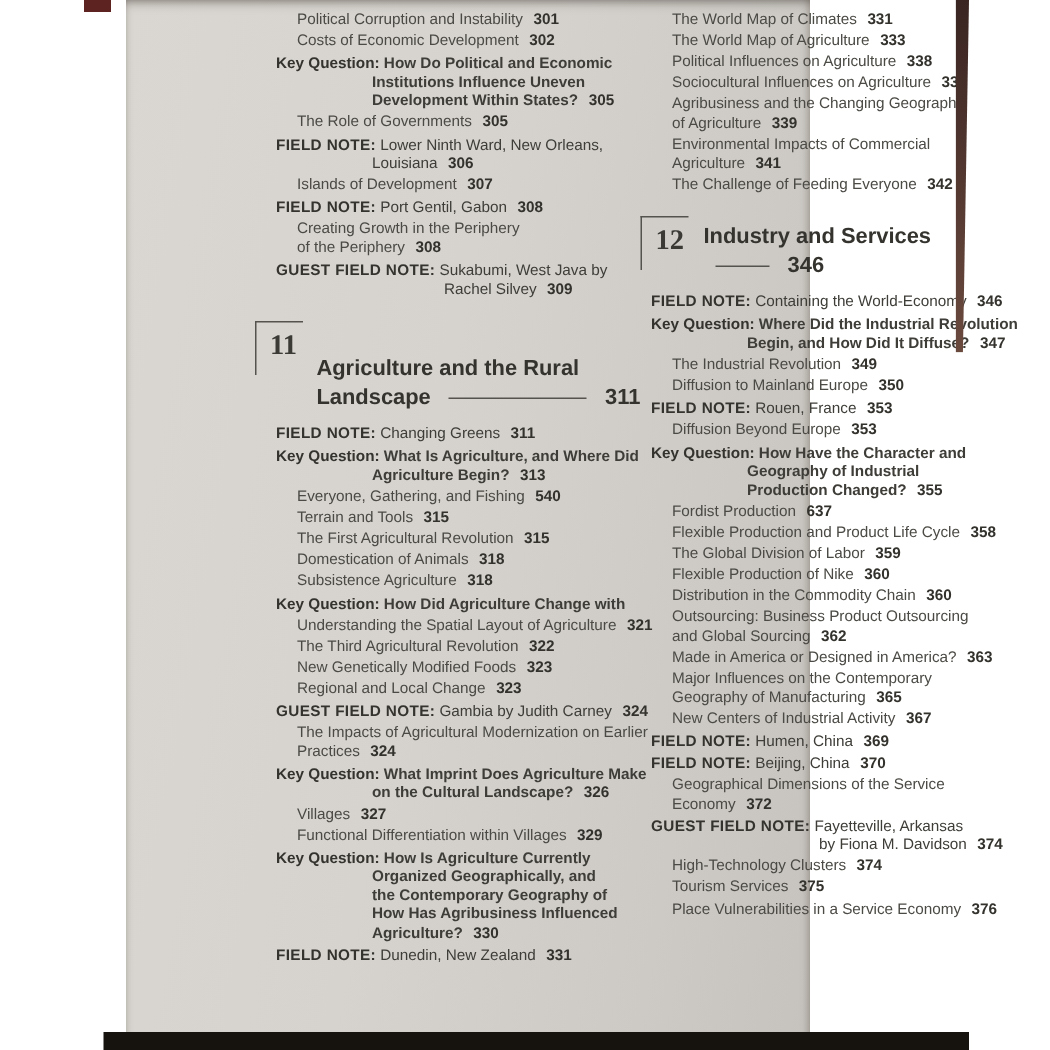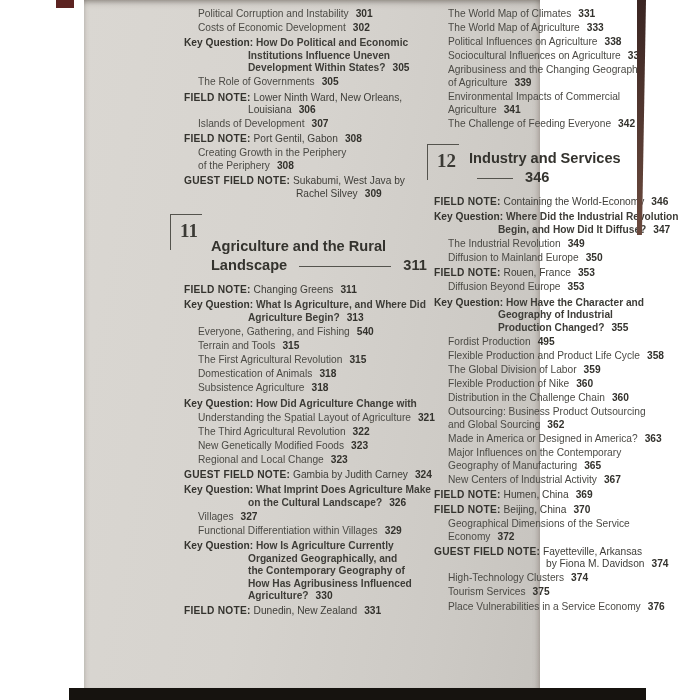--- a/index.html
+++ b/index.html
@@ -87,20 +87,21 @@
         <div class="entry sub"><span class="txt">Terrain and Tools</span><span class="pg">315</span></div>
         <div class="entry sub"><span class="txt">The First Agricultural Revolution</span><span class="pg">315</span></div>
         <div class="entry sub"><span class="txt">Domestication of Animals</span><span class="pg">318</span></div>
         <div class="entry sub"><span class="txt">Subsistence Agriculture</span><span class="pg">318</span></div>
         <div class="entry kq"><span class="lbl">Key Question:</span> <span class="txt">How Did Agriculture Change with</span></div>
         <div class="entry sub"><span class="txt">Understanding the Spatial Layout of Agriculture</span><span class="pg">321</span></div>
         <div class="entry sub"><span class="txt">The Third Agricultural Revolution</span><span class="pg">322</span></div>
         <div class="entry sub"><span class="txt">New Genetically Modified Foods</span><span class="pg">323</span></div>
         <div class="entry sub"><span class="txt">Regional and Local Change</span><span class="pg">323</span></div>
         <div class="entry guest"><span class="lbl">GUEST FIELD NOTE:</span> <span class="txt">Gambia by Judith Carney</span><span class="pg">324</span></div>
+        <div class="entry sub"><span class="txt">The Impacts of Agricultural Modernization on Earlier</span><span class="cont txt">Practices<span class="pg">324</span></span></div>
         <div class="entry kq"><span class="lbl">Key Question:</span> <span class="txt">What Imprint Does Agriculture Make</span><span class="cont txt">on the Cultural Landscape?<span class="pg">326</span></span></div>
         <div class="entry sub"><span class="txt">Villages</span><span class="pg">327</span></div>
         <div class="entry sub"><span class="txt">Functional Differentiation within Villages</span><span class="pg">329</span></div>
         <div class="entry kq"><span class="lbl">Key Question:</span> <span class="txt">How Is Agriculture Currently</span><span class="cont txt">Organized Geographically, and</span><span class="cont txt">the Contemporary Geography of</span><span class="cont txt">How Has Agribusiness Influenced</span><span class="cont txt">Agriculture?<span class="pg">330</span></span></div>
         <div class="entry field"><span class="lbl">FIELD NOTE:</span> <span class="txt">Dunedin, New Zealand</span><span class="pg">331</span></div>
       </div>
     <div class="col col-right" id="col-right">
         <div class="entry sub"><span class="txt">The World Map of Climates</span><span class="pg">331</span></div>
         <div class="entry sub"><span class="txt">The World Map of Agriculture</span><span class="pg">333</span></div>
         <div class="entry sub"><span class="txt">Political Influences on Agriculture</span><span class="pg">338</span></div>
@@ -112,25 +113,25 @@
           <span class="ch-num">12</span>
           <div class="ch-body"><span class="ch-last">Industry and Services</span> <span class="ch-tail"><span class="ch-rule rule-short"></span> <span class="ch-page">346</span></span></div>
         </div>
         <div class="entry field"><span class="lbl">FIELD NOTE:</span> <span class="txt">Containing the World-Economy</span><span class="pg">346</span></div>
         <div class="entry kq"><span class="lbl">Key Question:</span> <span class="txt">Where Did the Industrial Revolution</span><span class="cont txt">Begin, and How Did It Diffuse?<span class="pg">347</span></span></div>
         <div class="entry sub"><span class="txt">The Industrial Revolution</span><span class="pg">349</span></div>
         <div class="entry sub"><span class="txt">Diffusion to Mainland Europe</span><span class="pg">350</span></div>
         <div class="entry field"><span class="lbl">FIELD NOTE:</span> <span class="txt">Rouen, France</span><span class="pg">353</span></div>
         <div class="entry sub"><span class="txt">Diffusion Beyond Europe</span><span class="pg">353</span></div>
         <div class="entry kq"><span class="lbl">Key Question:</span> <span class="txt">How Have the Character and</span><span class="cont txt">Geography of Industrial</span><span class="cont txt">Production Changed?<span class="pg">355</span></span></div>
-        <div class="entry sub"><span class="txt">Fordist Production</span><span class="pg">495</span></div>
+        <div class="entry sub"><span class="txt">Fordist Production</span><span class="pg">637</span></div>
         <div class="entry sub"><span class="txt">Flexible Production and Product Life Cycle</span><span class="pg">358</span></div>
         <div class="entry sub"><span class="txt">The Global Division of Labor</span><span class="pg">359</span></div>
         <div class="entry sub"><span class="txt">Flexible Production of Nike</span><span class="pg">360</span></div>
-        <div class="entry sub"><span class="txt">Distribution in the Challenge Chain</span><span class="pg">360</span></div>
+        <div class="entry sub"><span class="txt">Distribution in the Commodity Chain</span><span class="pg">360</span></div>
         <div class="entry sub"><span class="txt">Outsourcing: Business Product Outsourcing</span><span class="cont txt">and Global Sourcing<span class="pg">362</span></span></div>
         <div class="entry sub"><span class="txt">Made in America or Designed in America?</span><span class="pg">363</span></div>
         <div class="entry sub"><span class="txt">Major Influences on the Contemporary</span><span class="cont txt">Geography of Manufacturing<span class="pg">365</span></span></div>
         <div class="entry sub"><span class="txt">New Centers of Industrial Activity</span><span class="pg">367</span></div>
         <div class="entry field"><span class="lbl">FIELD NOTE:</span> <span class="txt">Humen, China</span><span class="pg">369</span></div>
         <div class="entry field"><span class="lbl">FIELD NOTE:</span> <span class="txt">Beijing, China</span><span class="pg">370</span></div>
         <div class="entry sub"><span class="txt">Geographical Dimensions of the Service</span><span class="cont txt">Economy<span class="pg">372</span></span></div>
         <div class="entry guest"><span class="lbl">GUEST FIELD NOTE:</span> <span class="txt">Fayetteville, Arkansas</span><span class="cont txt">by Fiona M. Davidson<span class="pg">374</span></span></div>
         <div class="entry sub"><span class="txt">High-Technology Clusters</span><span class="pg">374</span></div>
         <div class="entry sub"><span class="txt">Tourism Services</span><span class="pg">375</span></div>

